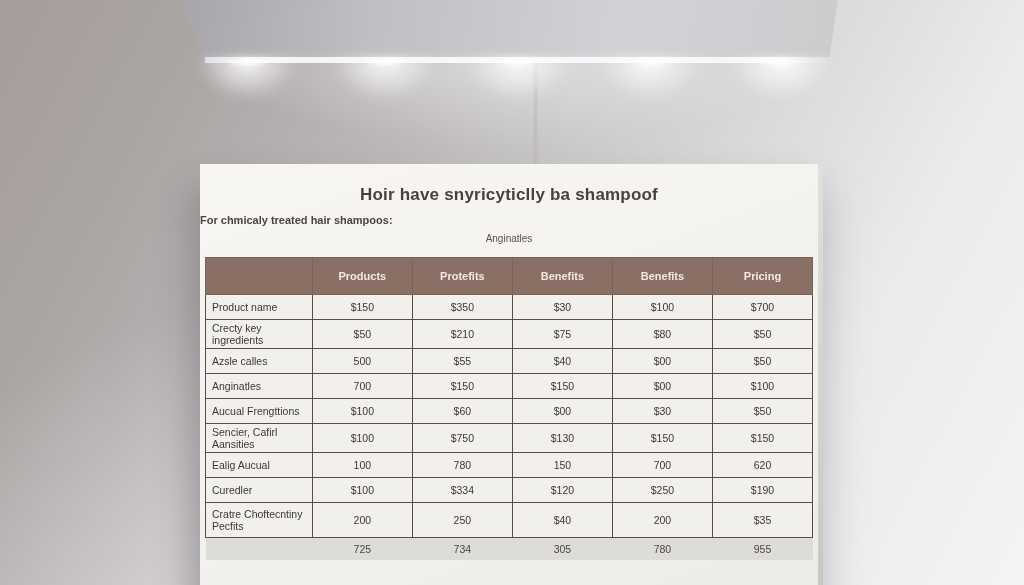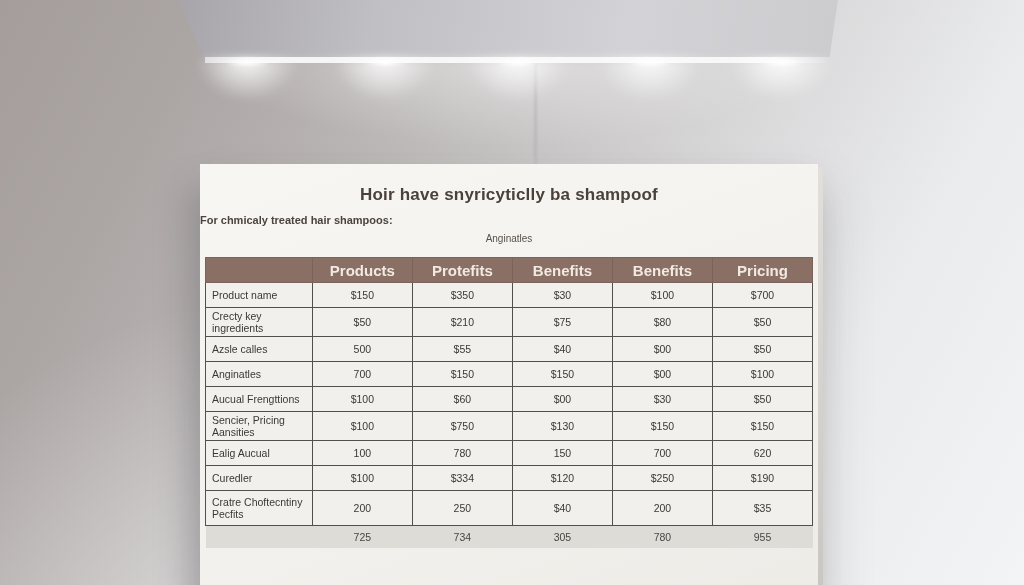--- a/index.html
+++ b/index.html
@@ -84,22 +84,22 @@
   }
   
   .table-wrap{margin:13px 5px 0 5px;}
   table{
     width:100%;border-collapse:collapse;table-layout:fixed;
     font-size:10.5px;color:#3b3836;
   }
   col.c-label{width:17.6%;}
   col.c-val{width:16.48%;}
   thead th{
-    background:#8a7064;color:#f2e9e3;font-weight:600;font-size:15px;
-    height:20px;border:1px solid #7a635a;padding:2px 4px;
+    background:#8a7064;color:#f2e9e3;font-weight:600;font-size:11px;
+    height:20px;border:1px solid #7a635a;padding:8px 4px;
   }
   tbody th,tbody td{
     border:1px solid #544f4b;background:#f2f0ec;
     height:20px;padding:2px 4px;font-weight:normal;
   }
   tbody th{text-align:left;padding-left:6px;line-height:1.15;}
   tbody td{text-align:center;}
   tbody tr.tall th,tbody tr.tall td{height:30px;}
   tfoot td{
     background:#dedcd7;border:none;border-top:1px solid #544f4b;
@@ -178,21 +178,21 @@
           </tr>
           <tr>
             <th>Aucual Frengttions</th>
             <td>$100</td>
             <td>$60</td>
             <td>$00</td>
             <td>$30</td>
             <td>$50</td>
           </tr>
           <tr>
-            <th>Sencier, Pricing Aansities</th>
+            <th>Sencier, Cafirl Aansities</th>
             <td>$100</td>
             <td>$750</td>
             <td>$130</td>
             <td>$150</td>
             <td>$150</td>
           </tr>
           <tr>
             <th>Ealig Aucual</th>
             <td>100</td>
             <td>780</td>

